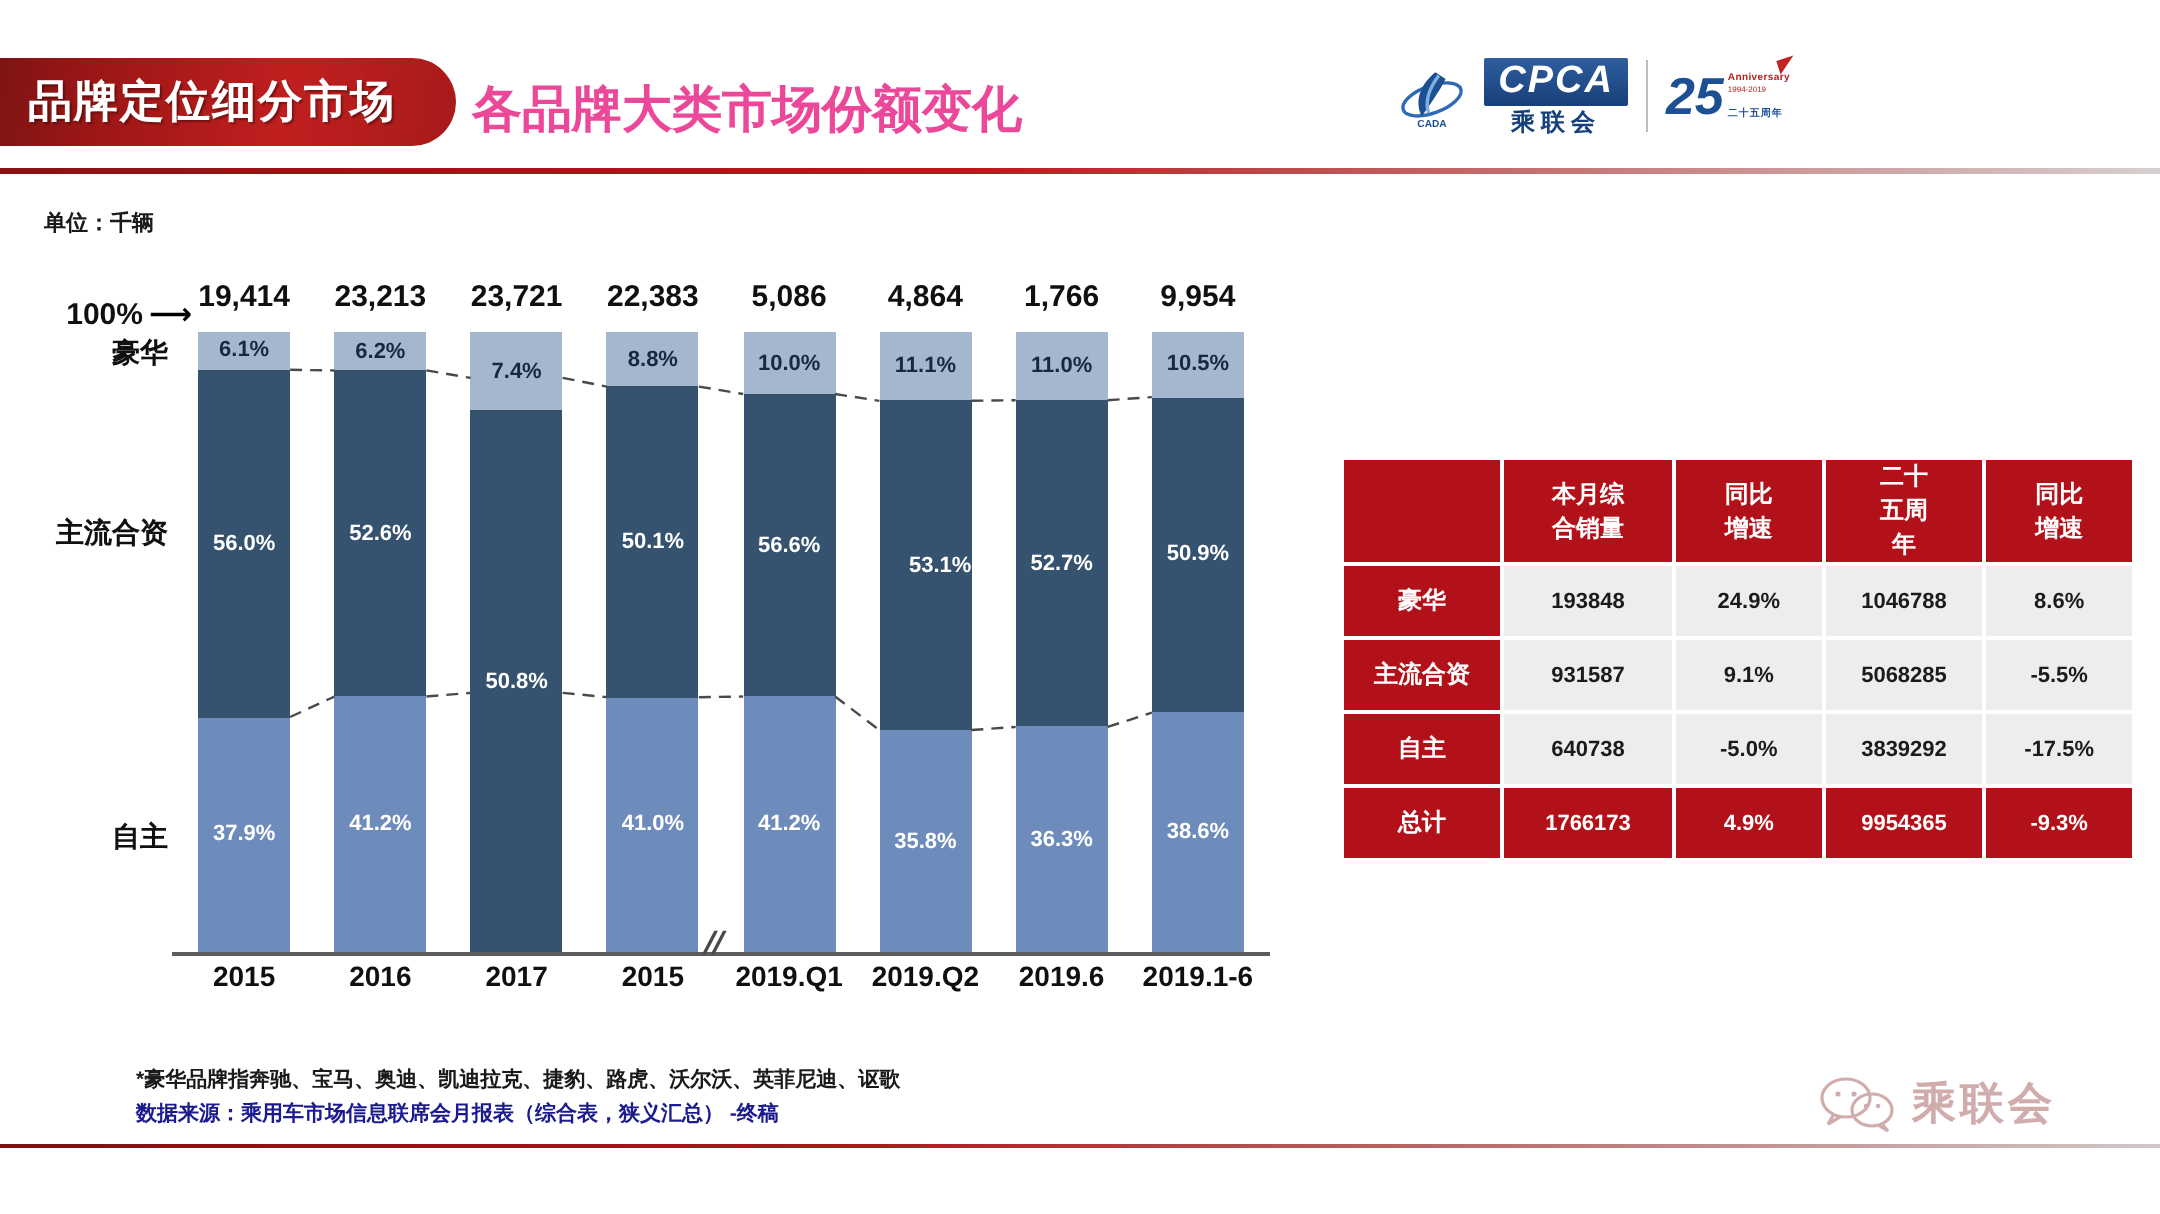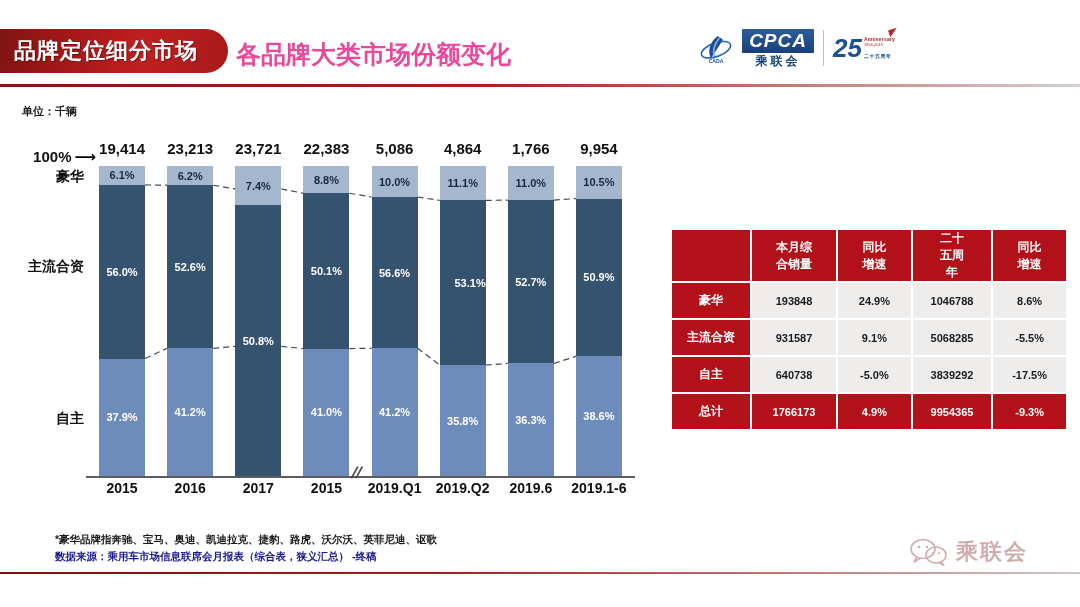--- a/index.html
+++ b/index.html
@@ -97,21 +97,21 @@
   table{border-collapse:separate;border-spacing:2px;width:398px;background:#ffffff;}
   th,td{text-align:center;vertical-align:middle;}
   thead th{background:#b3111a;color:#ffffff;font-size:12px;font-weight:bold;height:34px;padding:0 22px;}
   thead th.corner{background:#b3111a;}
   tbody td.rowhead{background:#b3111a;color:#ffffff;font-size:12px;font-weight:bold;height:33px;width:76px;}
   tbody td.val{background:#efecec;color:#1b1b1b;font-size:11px;font-weight:bold;height:33px;}
   tbody tr.total td.rowhead{background:#b3111a;}
   tbody tr.total td.val{background:#b3111a;color:#ffffff;}
 
   
-  #footnotes{position:absolute;left:55px;top:533px;}
+  #footnotes{position:absolute;left:68px;top:533px;}
   #fn1{font-size:10.5px;font-weight:bold;color:#1a1a1a;white-space:nowrap;}
   #fn2{font-size:10.5px;font-weight:bold;color:#1b1b8f;white-space:nowrap;margin-top:3px;}
 
   
   #wechat{position:absolute;right:52px;top:537px;display:flex;align-items:center;gap:6px;opacity:.45;}
   #wechat-name{font-size:22px;font-weight:bold;color:#9a4a4a;letter-spacing:2px;}
 
   
   #bottom-rule{position:absolute;left:0;top:572px;width:1080px;height:2px;
     background:linear-gradient(90deg,#7d1010 0%,#a81a1a 40%,#cfc8c8 100%);}

